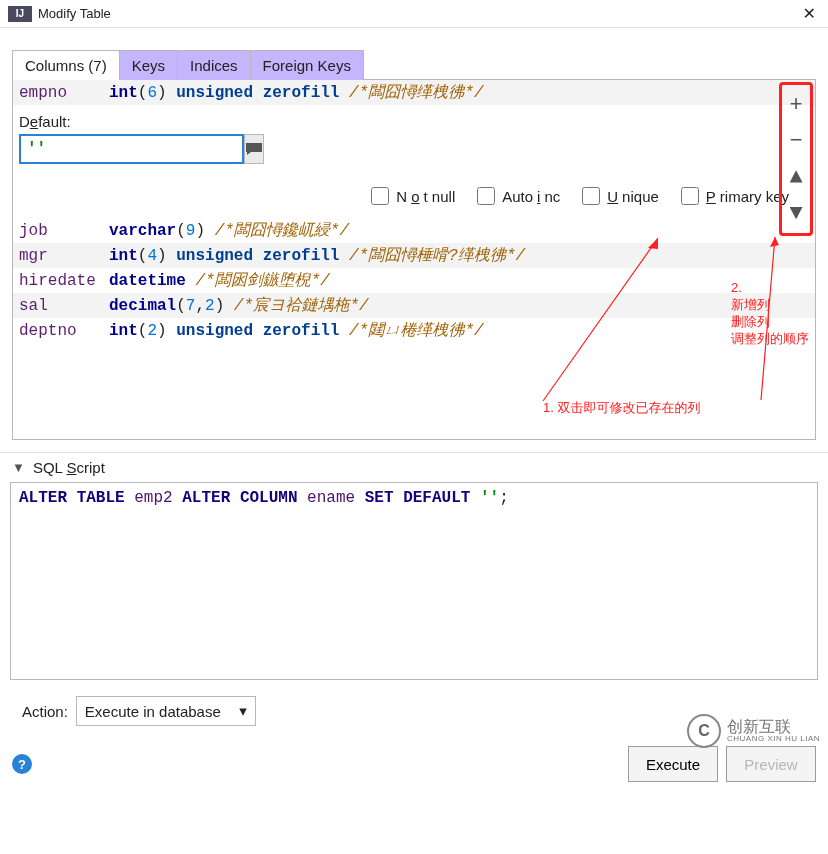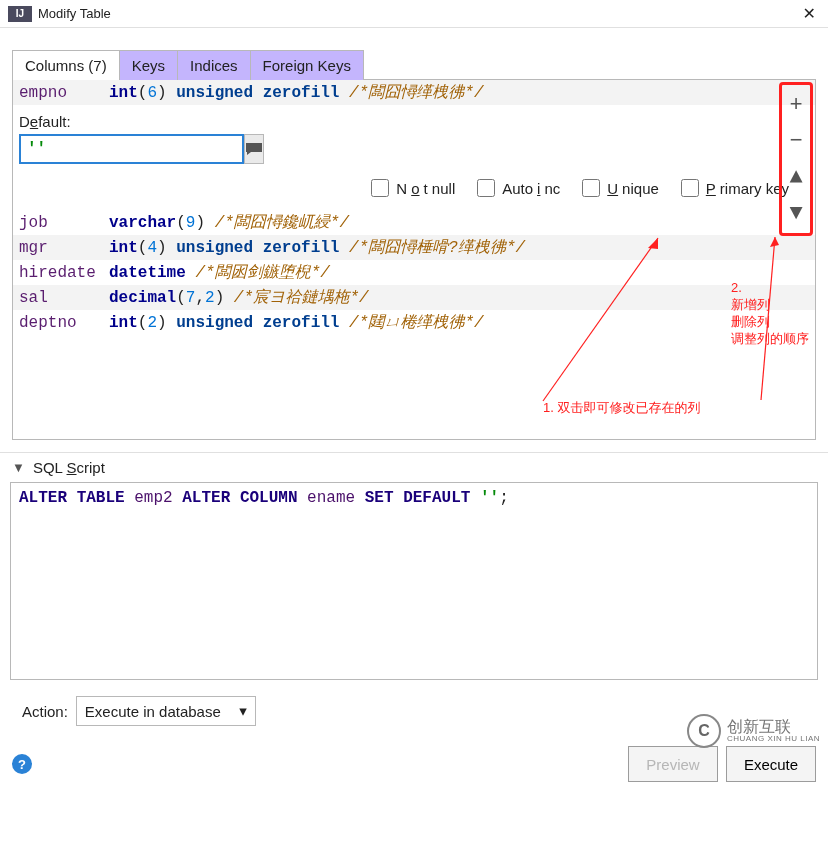--- a/index.html
+++ b/index.html
@@ -105,21 +105,21 @@
     height: 30px;
   }
   .edit-input.type { color:#00008b; font-weight:bold;}
   .edit-input.default {
     border: 2px solid #2a82d6;
   }
   .check-row {
     display: flex;
     gap: 18px;
     justify-content: flex-end;
-    margin-top: 12px;
+    margin-top: 20px;
     padding-right: 20px;
   }
   .check-row label { display: inline-flex; align-items: center; gap: 4px; font-size:15px;}
   .check-row input[type=checkbox]{width:18px;height:18px;}
   .side-tools {
     position: absolute;
     right: 2px; top: 2px;
     width: 34px;
     border: 3px solid #ff2020;
     border-radius: 4px;
@@ -296,22 +296,22 @@
   <span>Action:</span>
   <div class="select-box">
     <span>Execute in database</span>
     <span>▾</span>
   </div>
 </div>
 
 <div class="bottom-row" style="position:relative;">
   <span class="help-icon">?</span>
   <span class="spacer"></span>
+  <button class="btn">Execute</button>
   <button class="btn disabled">Preview</button>
-  <button class="btn">Execute</button>
   <div class="watermark">
     <div class="logo">C</div>
     <div style="display:flex;flex-direction:column;line-height:1;">
       <span style="font-size:16px;">创新互联</span>
       <span style="font-size:8px;letter-spacing:0.5px;">CHUANG XIN HU LIAN</span>
     </div>
   </div>
 </div>
 
 </body></html>

